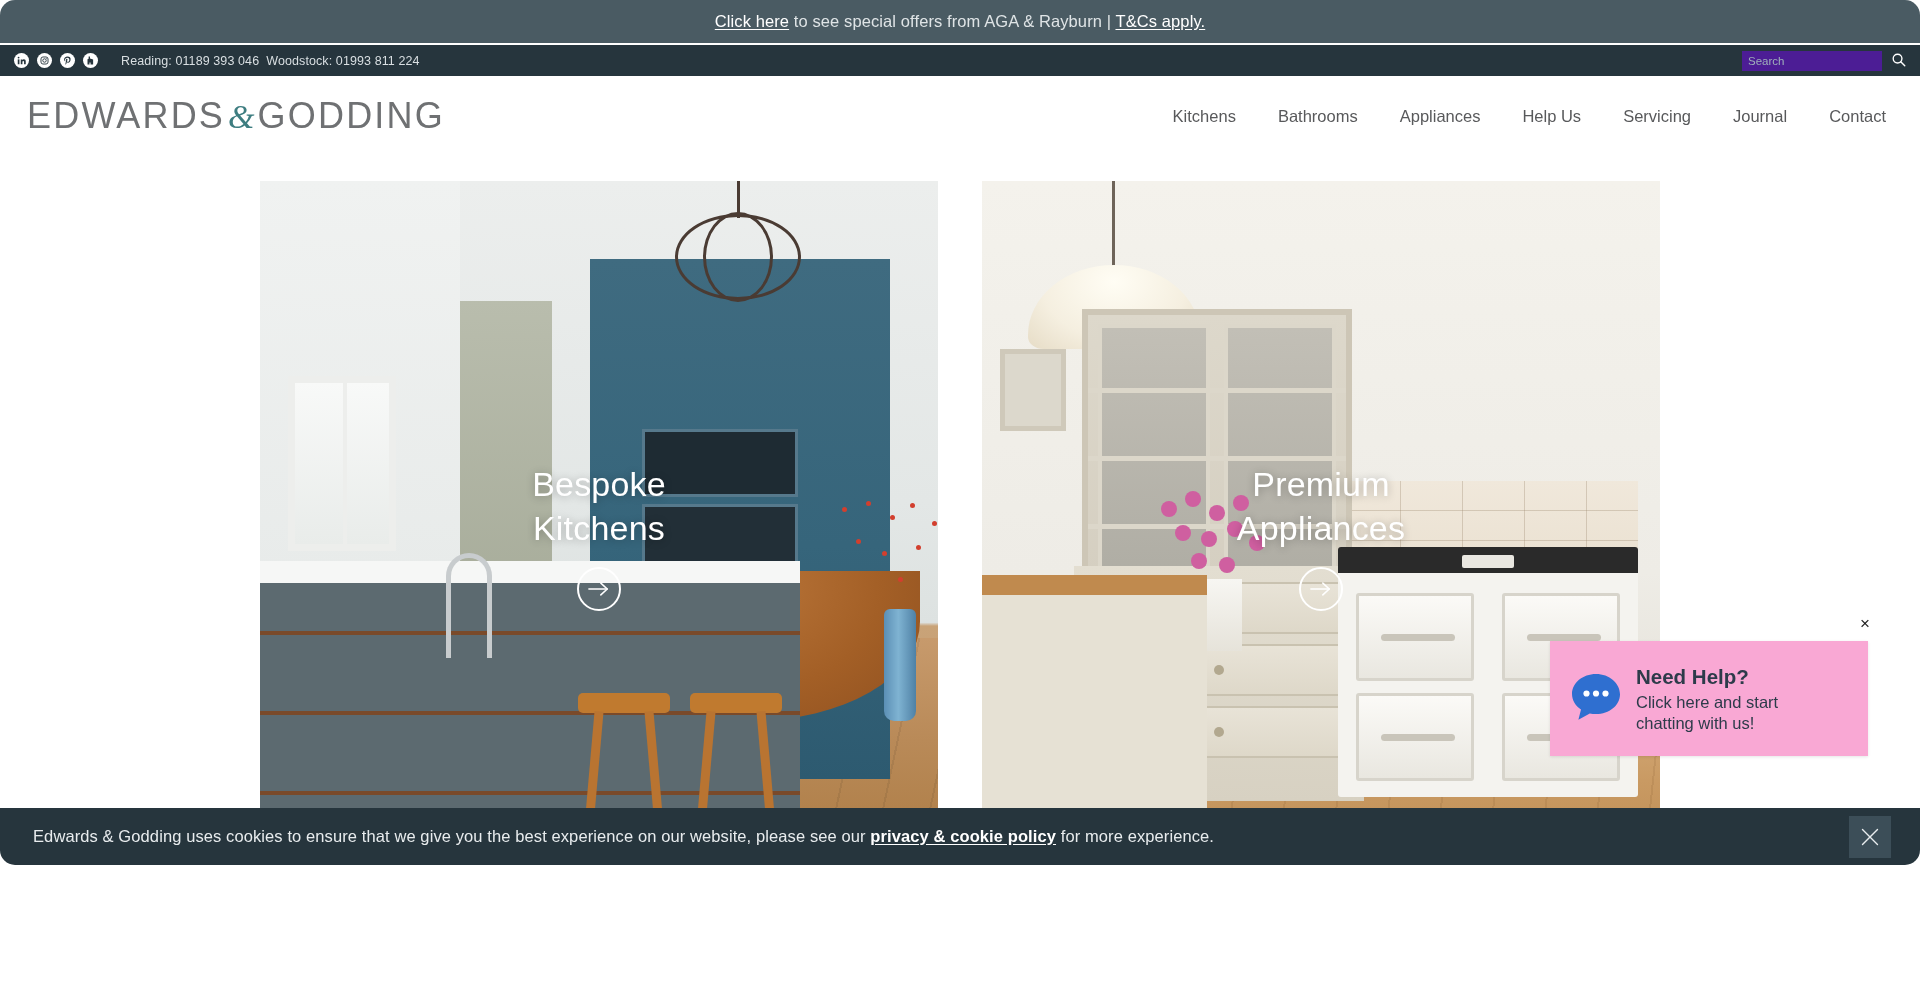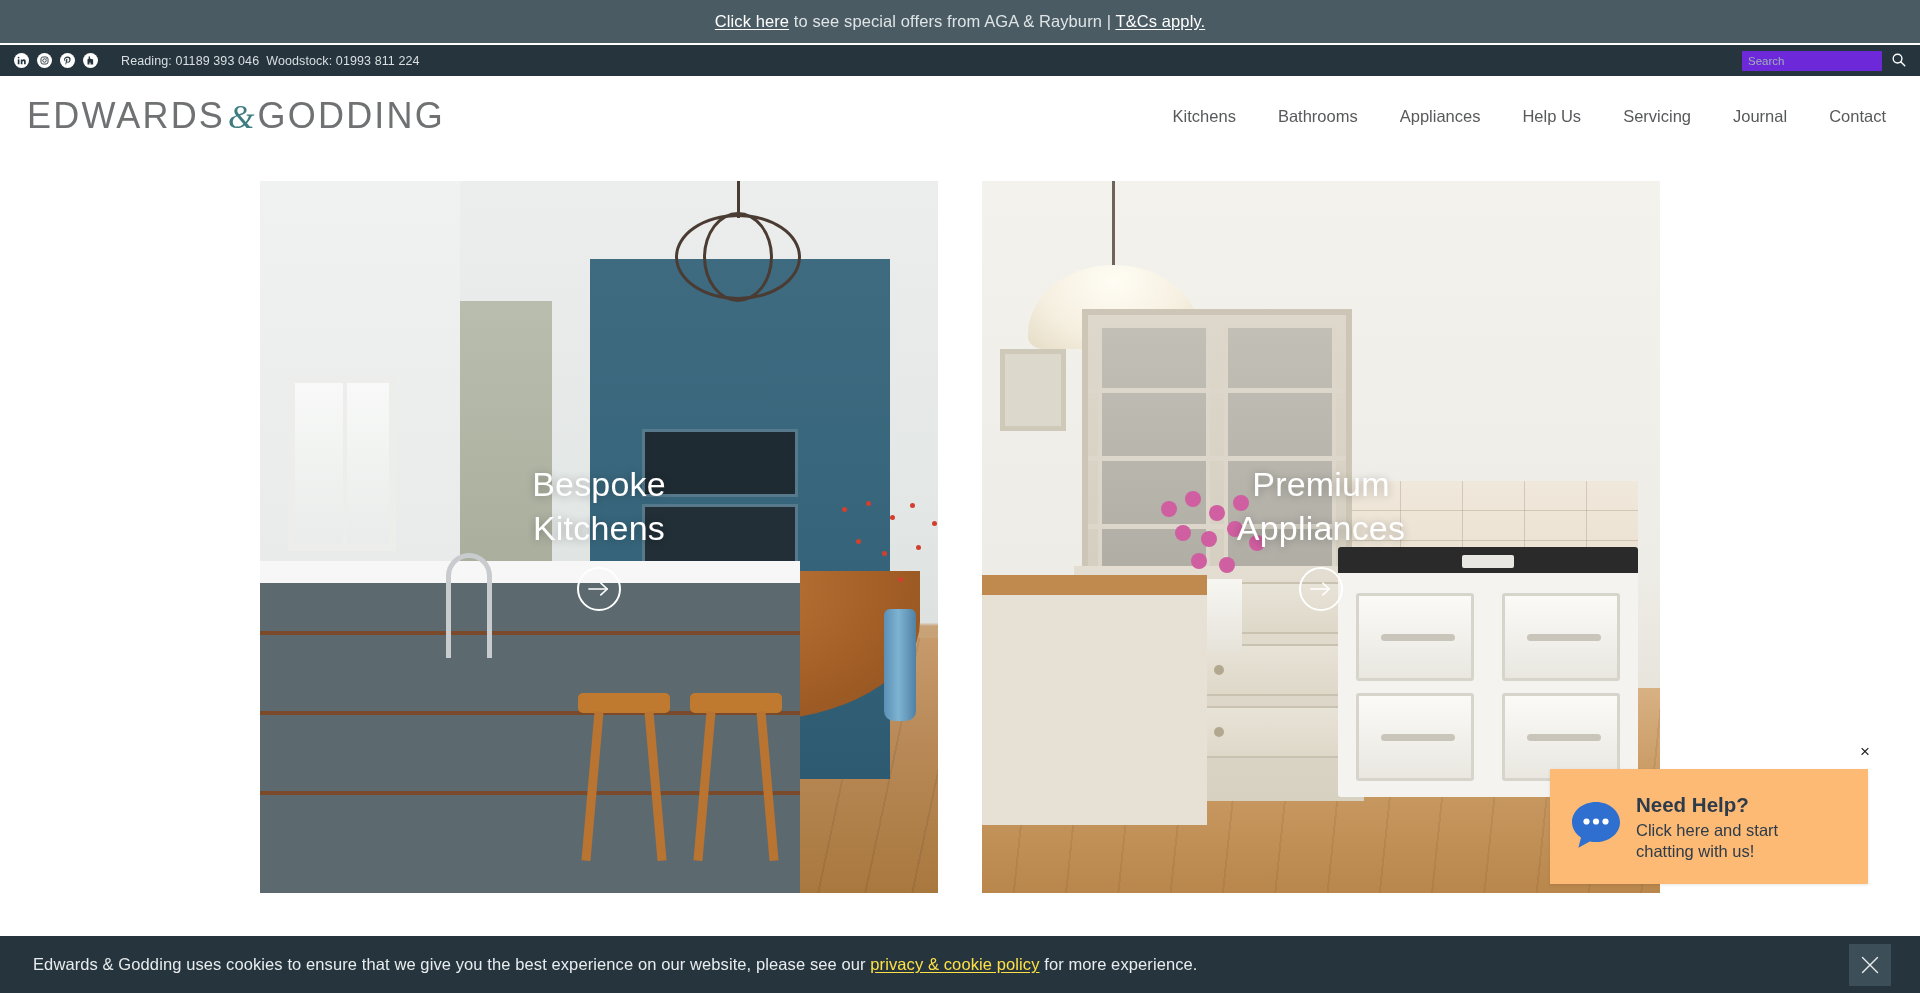--- a/index.html
+++ b/index.html
@@ -74,21 +74,21 @@
     right: 14px;
     top: 50%;
     transform: translateY(-50%);
     display: flex;
     align-items: center;
     gap: 9px;
   }
   .search-input {
     width: 140px;
     height: 20px;
-    background: #6d28d9;
+    background: #4c1d95;
     border: none;
     outline: none;
     color: #e6ebee;
     font-size: 11.5px;
     font-family: "Liberation Sans", sans-serif;
     padding: 0 6px;
   }
   .search-input::placeholder { color: #9fb0ba; }
   .search-btn {
     background: none;
@@ -391,21 +391,21 @@
   }
   .hero-arrow svg { display: block; }
 
   
   .chat-widget {
     position: absolute;
     right: 52px;
     bottom: 109px;
     width: 318px;
     height: 115px;
-    background: #fdba74;
+    background: #f9a8d4;
     display: flex;
     align-items: center;
     gap: 14px;
     padding: 0 16px 0 20px;
     cursor: pointer;
     box-shadow: 0 1px 3px rgba(0,0,0,0.10);
   }
   .chat-bubble-icon { flex: 0 0 auto; }
   .chat-copy { display: flex; flex-direction: column; }
   .chat-title {
@@ -444,36 +444,37 @@
     display: flex;
     align-items: center;
     padding: 0 18px 0 33px;
   }
   .cookie-text {
     color: #e8ecee;
     font-size: 16.5px;
     letter-spacing: 0.1px;
   }
   .cookie-text a {
-    color: #fde047;
+    color: #ffffff;
     text-decoration: underline;
     text-underline-offset: 2px;
+    font-weight: bold;
   }
   .cookie-close {
     margin-left: auto;
     width: 42px; height: 42px;
     background: #3c4e58;
     border: none;
     cursor: pointer;
     display: flex; align-items: center; justify-content: center;
     margin-right: 11px;
   }
   .cookie-close svg { display: block; }
 
-  .page-root { position: relative; width: 1920px; height: 993px; overflow: hidden; }
+  .page-root { position: relative; width: 1920px; height: 865px; overflow: hidden; border-radius: 15px; }
 </style>
 </head>
 <body>
 
 <div class="page-root">
 
   <div class="promo-bar">
     <div class="promo-text">
       <a href="#">Click here</a><span> to see special offers from AGA &amp; Rayburn | </span><a href="#">T&amp;Cs apply.</a>
     </div>

